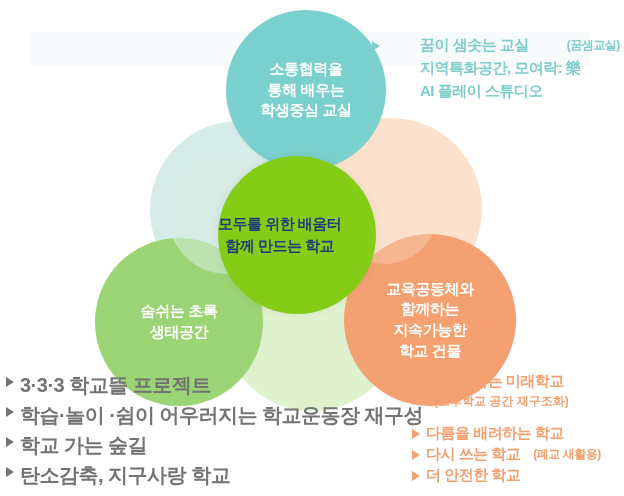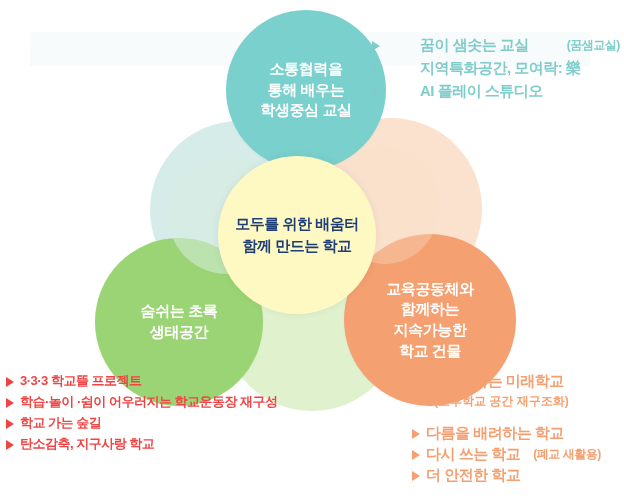--- a/index.html
+++ b/index.html
@@ -144,25 +144,25 @@
   }
 
   
   .circle-center {
     position: absolute;
     left: 218px;
     top: 150px;
     width: 158px;
     height: 158px;
     border-radius: 50%;
-    background: #fef9c3;
+    background: #84cc16;
     box-shadow: 0 0 10px rgba(0,0,0,0.06);
     display: flex;
     align-items: center;
-    justify-content: center;
+    justify-content: flex-start;
     text-align: center;
   }
   .center-text {
     color: #1f3e77;
     font-size: 15px;
     font-weight: bold;
     line-height: 1.45;
     letter-spacing: -0.5px;
   }
 
@@ -200,22 +200,22 @@
     top: 36px;
     color: #7ecdcb;
     font-size: 15px;
   }
   .list-teal li { margin-bottom: 4px; gap: 34px; }
 
   
   .list-green {
     left: 6px;
     top: 372px;
-    color: #ef4444;
-    font-size: 13px;
+    color: #737373;
+    font-size: 20px;
   }
   .list-green li { margin-bottom: 3px; }
 
   
   .list-orange {
     left: 412px;
     top: 372px;
     color: #f4a071;
     font-size: 15px;
   }

